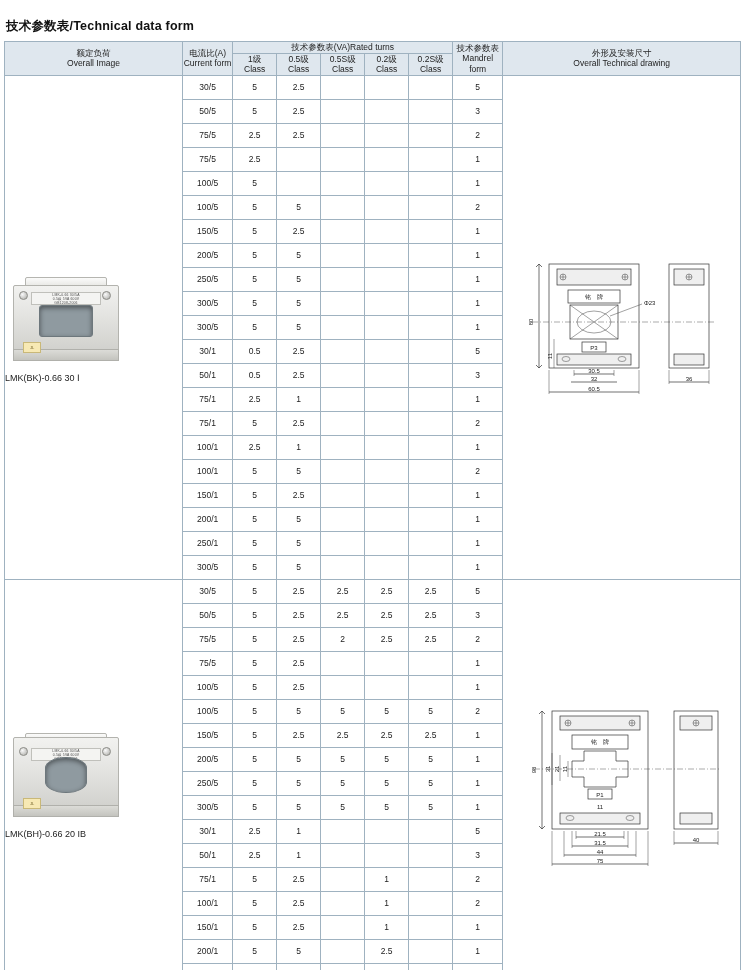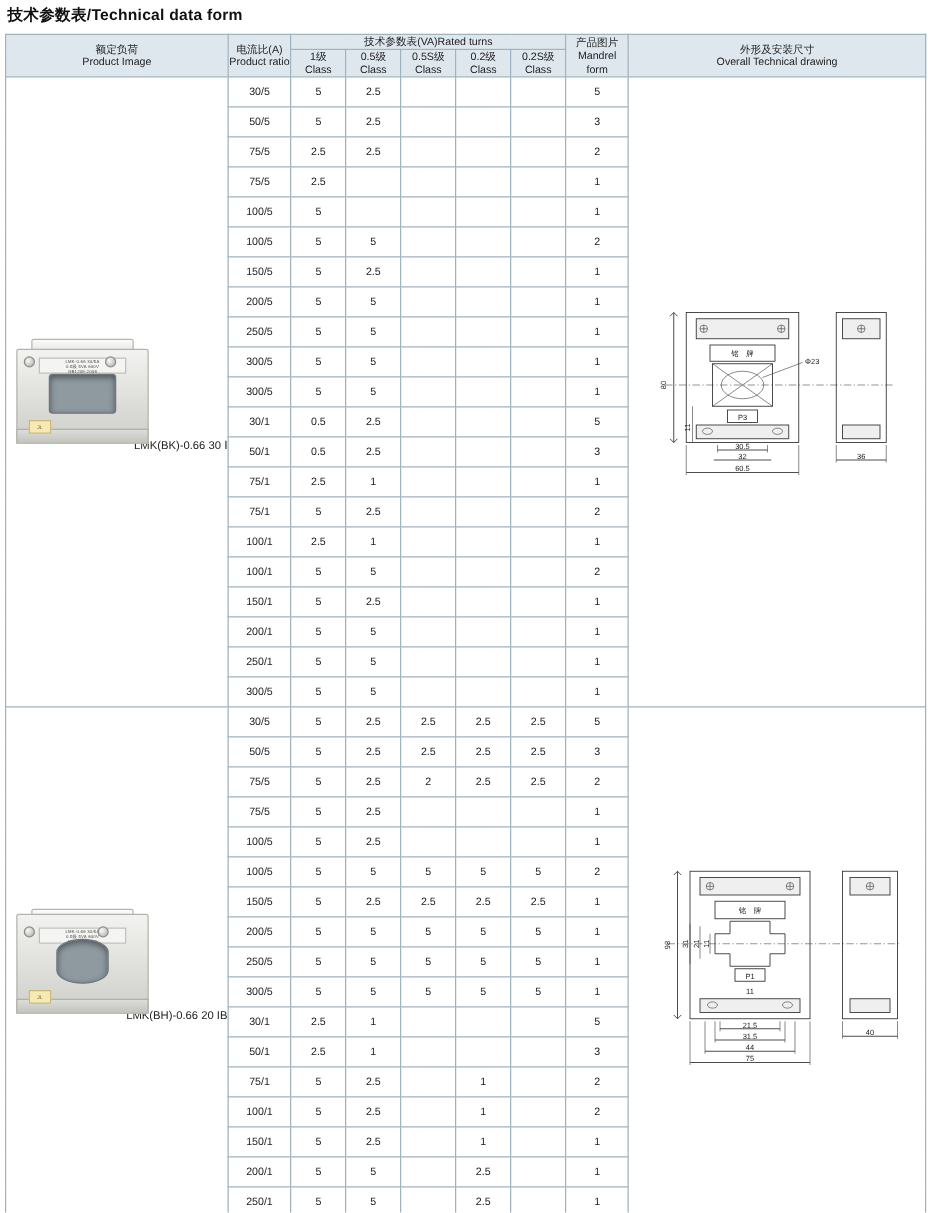--- a/index.html
+++ b/index.html
@@ -12,21 +12,21 @@
     height: 970px;
     font-family: "Liberation Sans", sans-serif;
     color: #1a1a1a;
     position: relative;
     overflow: hidden;
   }
   .page-title {
     font-size: 12.5px;
     font-weight: bold;
     color: #111;
-    padding: 4px 0 6px 6px;
+    padding: 18px 0 6px 6px;
     letter-spacing: 0.2px;
   }
   table.main {
     border-collapse: collapse;
     width: 737px;
     margin-left: 4px;
     table-layout: fixed;
   }
   table.main td, table.main th {
     border: 1px solid #9fb2c0;
@@ -54,22 +54,22 @@
 
   td.datacell { height: 23px; font-size: 9px; }
   td.ratio { font-size: 9px; }
 
   .prodcell {
     vertical-align: middle;
     padding: 4px 0 8px 0;
   }
   .prodwrap {
     display: flex;
-    flex-direction: row;
-    align-items: flex-end;
+    flex-direction: column;
+    align-items: flex-start;
     justify-content: center;
   }
   .prodlabel {
     font-size: 9px;
     margin-top: 6px;
     color: #222;
     white-space: nowrap;
   }
   .dimcell { vertical-align: middle; padding: 4px 0; }
   .dimwrap { display:flex; align-items:center; justify-content:center; }
@@ -174,31 +174,31 @@
       <col class="col-cls">
       <col class="col-cls">
       <col class="col-cls">
     <col class="col-mandrel">
       <col class="col-dim">
   </colgroup>
   <thead>
     <tr>
       <th rowspan="2">
         <span class="cn">额定负荷</span>
-        <span class="en">Product Image</span>
+        <span class="en">Overall Image</span>
       </th>
       <th rowspan="2">
         <span class="cn">电流比(A)</span>
-        <span class="en">Product ratio</span>
+        <span class="en">Current form</span>
       </th>
       <th colspan="5">
         <span>技术参数表(VA)</span><span>Rated turns</span>
       </th>
       <th rowspan="2">
-        <span class="cn">产品图片</span>
+        <span class="cn">技术参数表</span>
         <span class="en">Mandrel form</span>
       </th>
       <th rowspan="2">
         <span class="cn">外形及安装尺寸</span>
         <span class="en">Overall Technical drawing</span>
       </th>
     </tr>
     <tr>
       <th>
         <span class="cn">1级</span>

